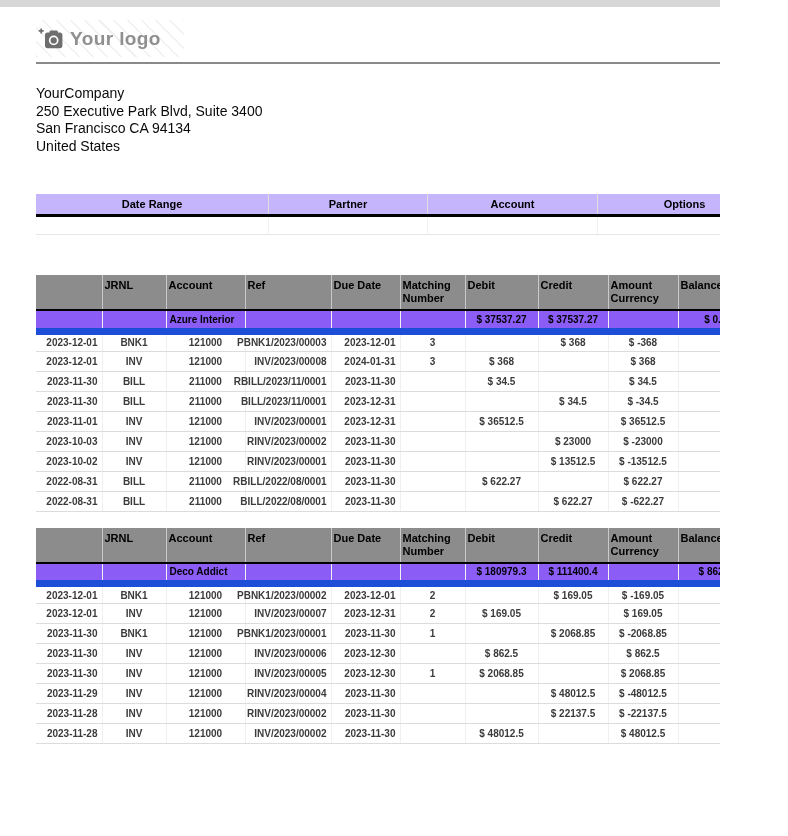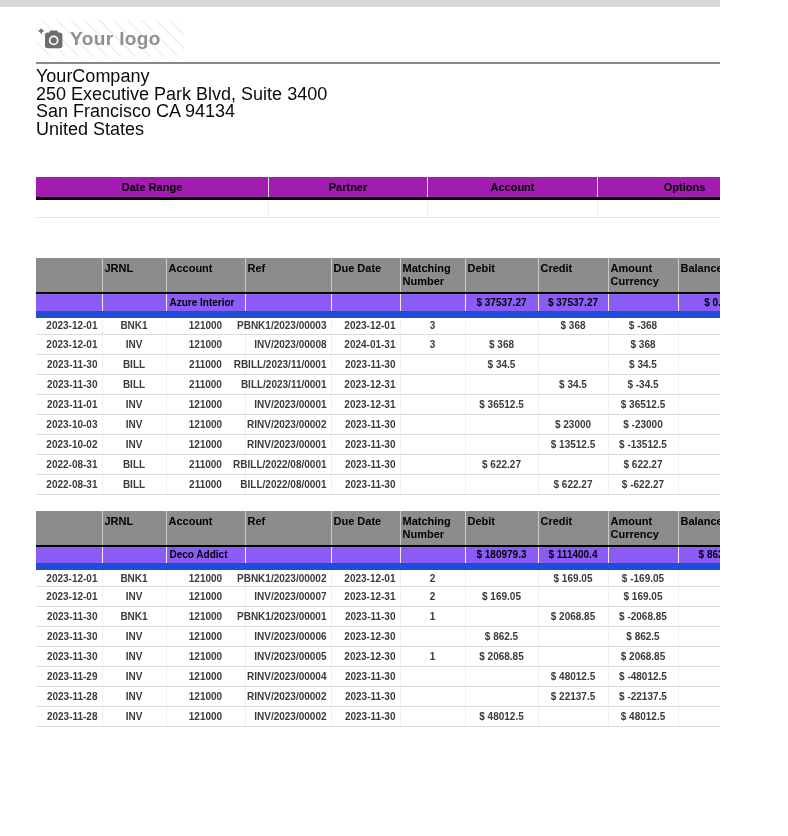--- a/index.html
+++ b/index.html
@@ -17,34 +17,34 @@
     display:flex; align-items:center; gap:7px; padding-left:2px;
     background:repeating-linear-gradient(45deg,#f0f0f0 0 1.5px,transparent 1.5px 10px);
     box-sizing:border-box;
   }
   .camera-icon { display:inline-flex; flex:0 0 auto; }
   .logo-text {
     font-size:19px; font-weight:700; color:#8f8f8f; letter-spacing:0.4px;
     white-space:nowrap;
   }
   .header-rule { width:716px; border-bottom:2px solid #8a8a8a; margin-top:5px; }
-  .company-address { margin-top:4px; font-size:18px; line-height:17.5px; color:#0a0a0a; }
+  .company-address { margin-top:21px; font-size:14px; line-height:17.5px; color:#0a0a0a; }
 
   
   .report-title {
     margin:64px 0 0 0; text-align:center; font-size:21px; font-weight:700;
     color:#000; line-height:28px;
   }
 
   
   .filter-table {
     margin-top:39px; width:716px; border-collapse:collapse; table-layout:fixed;
   }
   .filter-table th {
-    background:#a21caf; color:#000; font-size:11px; font-weight:700;
+    background:#c4b5fd; color:#000; font-size:11px; font-weight:700;
     height:20px; padding:0 2px; text-align:center;
     border-bottom:3px solid #000;
   }
   .filter-table th + th { border-left:1px solid #dedede; }
   .filter-table td {
     height:17px; border-bottom:1px solid #e6e6e6; font-size:10px; padding:0 3px;
   }
   .filter-table td + td { border-left:1px solid #f0f0f0; }
 
   

